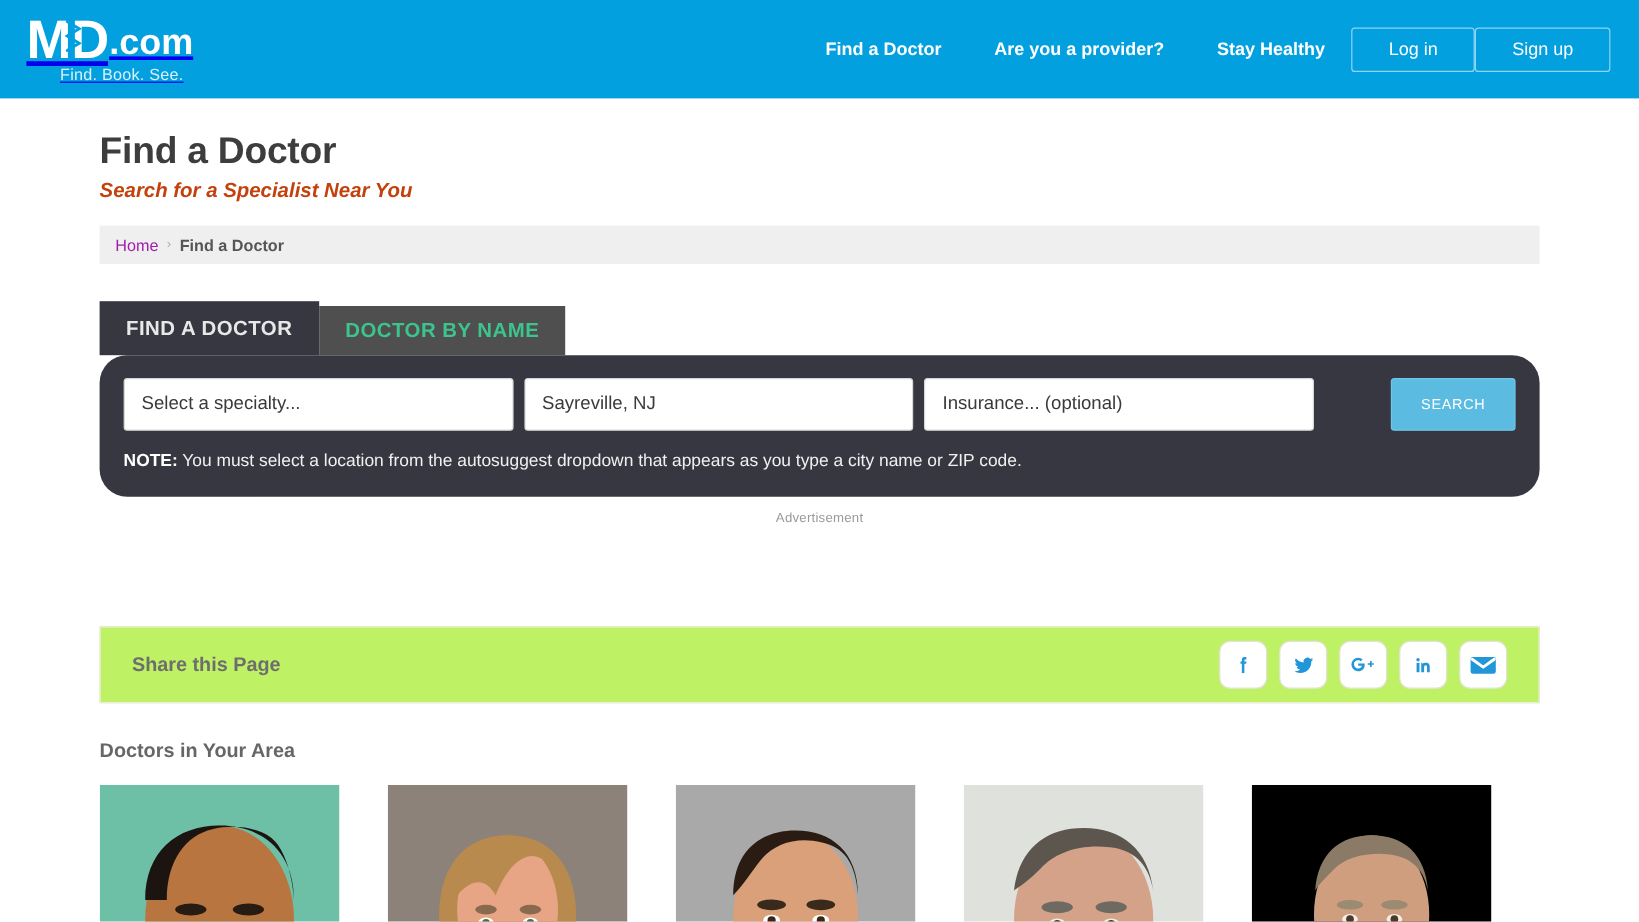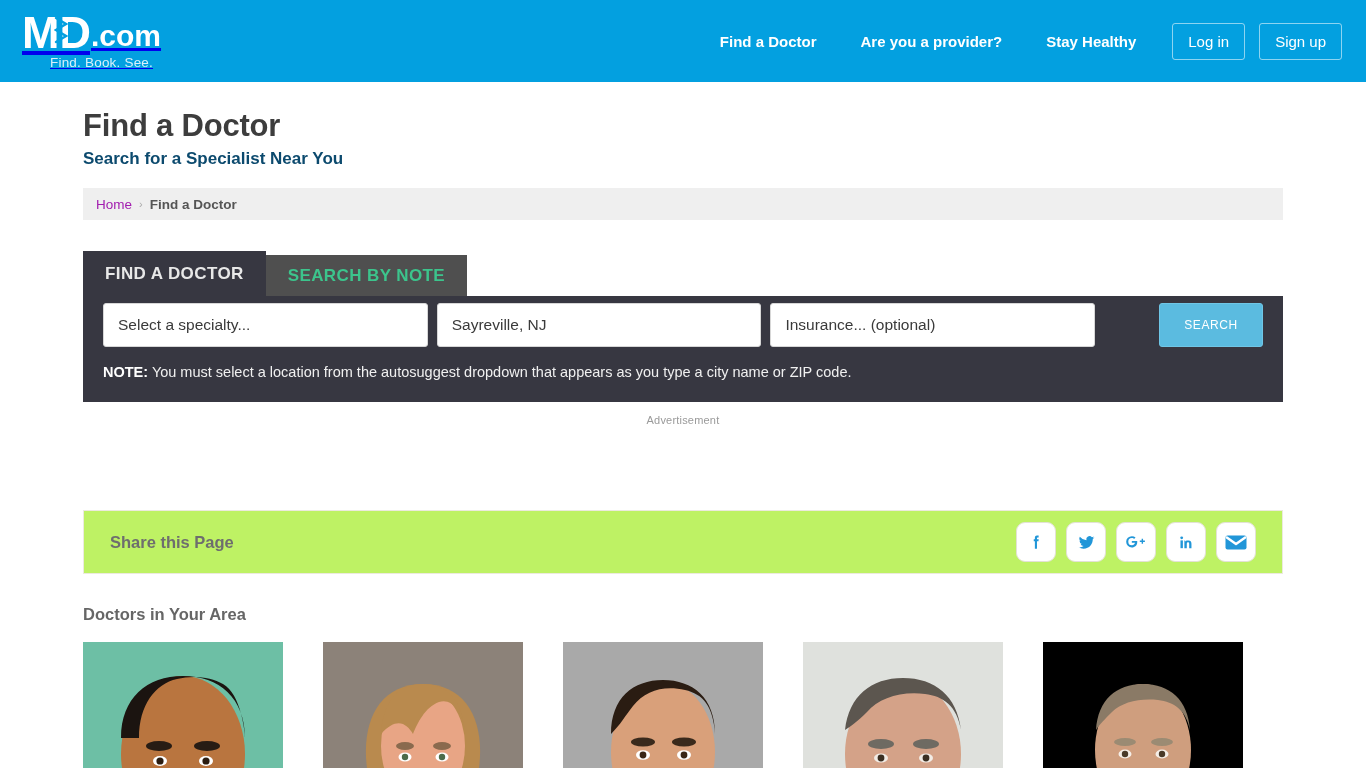--- a/index.html
+++ b/index.html
@@ -78,22 +78,21 @@
     padding: 8px 22px;
     white-space: nowrap;
     cursor: pointer;
   }
   .nav-btn {
     color: #ffffff;
     font-size: 15px;
     text-decoration: none;
     border: 1px solid rgba(255,255,255,0.55);
     border-radius: 3px;
-    padding: 9px 15px;
-    margin-left: 14px;
+    padding: 9px 30px;
     white-space: nowrap;
     cursor: pointer;
     background: transparent;
   }
 
   
   .page {
     width: 1366px;
     padding: 0;
   }
@@ -107,22 +106,23 @@
     font-size: 31px;
     font-weight: bold;
     color: #3d3d3d;
     margin: 0;
     padding-top: 26px;
     letter-spacing: -0.2px;
   }
   .page-subtitle {
     font-size: 17px;
     font-weight: bold;
-    color: #0c4a6e;
+    color: #c2410c;
     margin: 5px 0 0 0;
+    font-style: italic;
   }
 
   .breadcrumb {
     margin-top: 19px;
     background: #efefef;
     height: 32px;
     display: flex;
     align-items: center;
     padding: 0 13px;
     font-size: 13.5px;
@@ -165,21 +165,22 @@
   }
   .tab.inactive {
     background: #4f4f4f;
     color: #3cc48c;
     height: 41px;
     line-height: 41px;
   }
 
   .search-panel {
     background: #373741;
-    padding: 7px 20px 22px 20px;
+    padding: 19px 20px 22px 20px;
+    border-radius: 23px;
   }
   .search-row {
     display: flex;
     align-items: center;
     gap: 0;
   }
   .sfield {
     height: 44px;
     background: #ffffff;
     border: 1px solid #d7d7d7;
@@ -326,21 +327,21 @@
 
     <div class="breadcrumb">
       <a href="#">Home</a>
       <span class="sep">›</span>
       <span class="current">Find a Doctor</span>
     </div>
 
     <section class="search-widget">
       <div class="tabs">
         <div class="tab active">FIND A DOCTOR</div>
-        <div class="tab inactive">SEARCH BY NOTE</div>
+        <div class="tab inactive">DOCTOR BY NAME</div>
       </div>
 
       <div class="search-panel">
         <div class="search-row">
           <div class="sfield specialty" placeholder="Select a specialty...">Select a specialty...</div>
           <div class="sfield location" placeholder="City or ZIP code">Sayreville, NJ</div>
           <div class="sfield insurance" placeholder="Insurance... (optional)">Insurance... (optional)</div>
           <div class="search-btn">SEARCH</div>
         </div>
         <div class="search-note">

